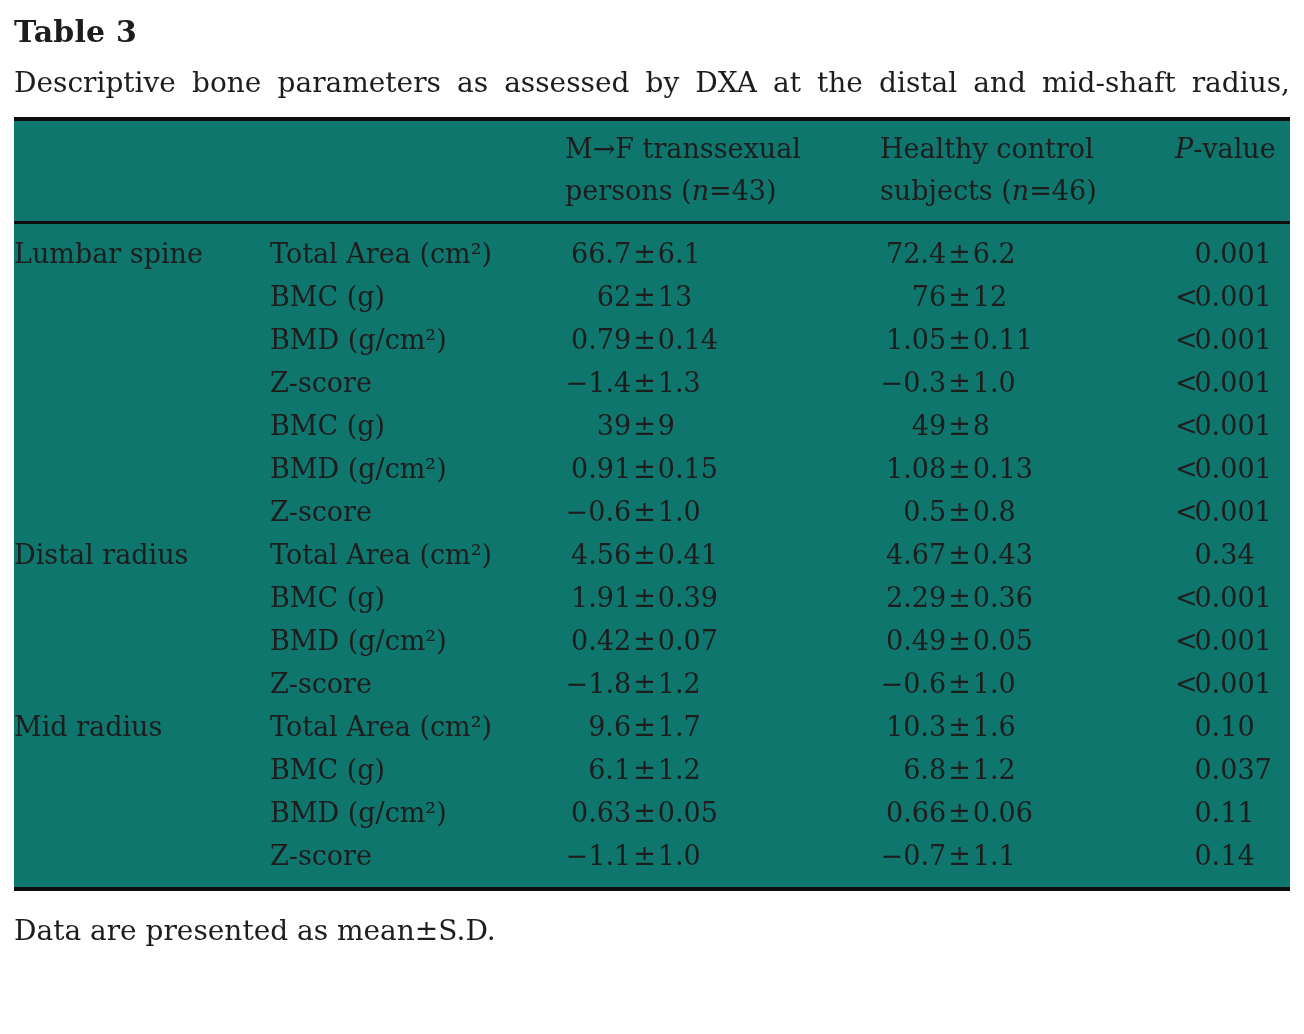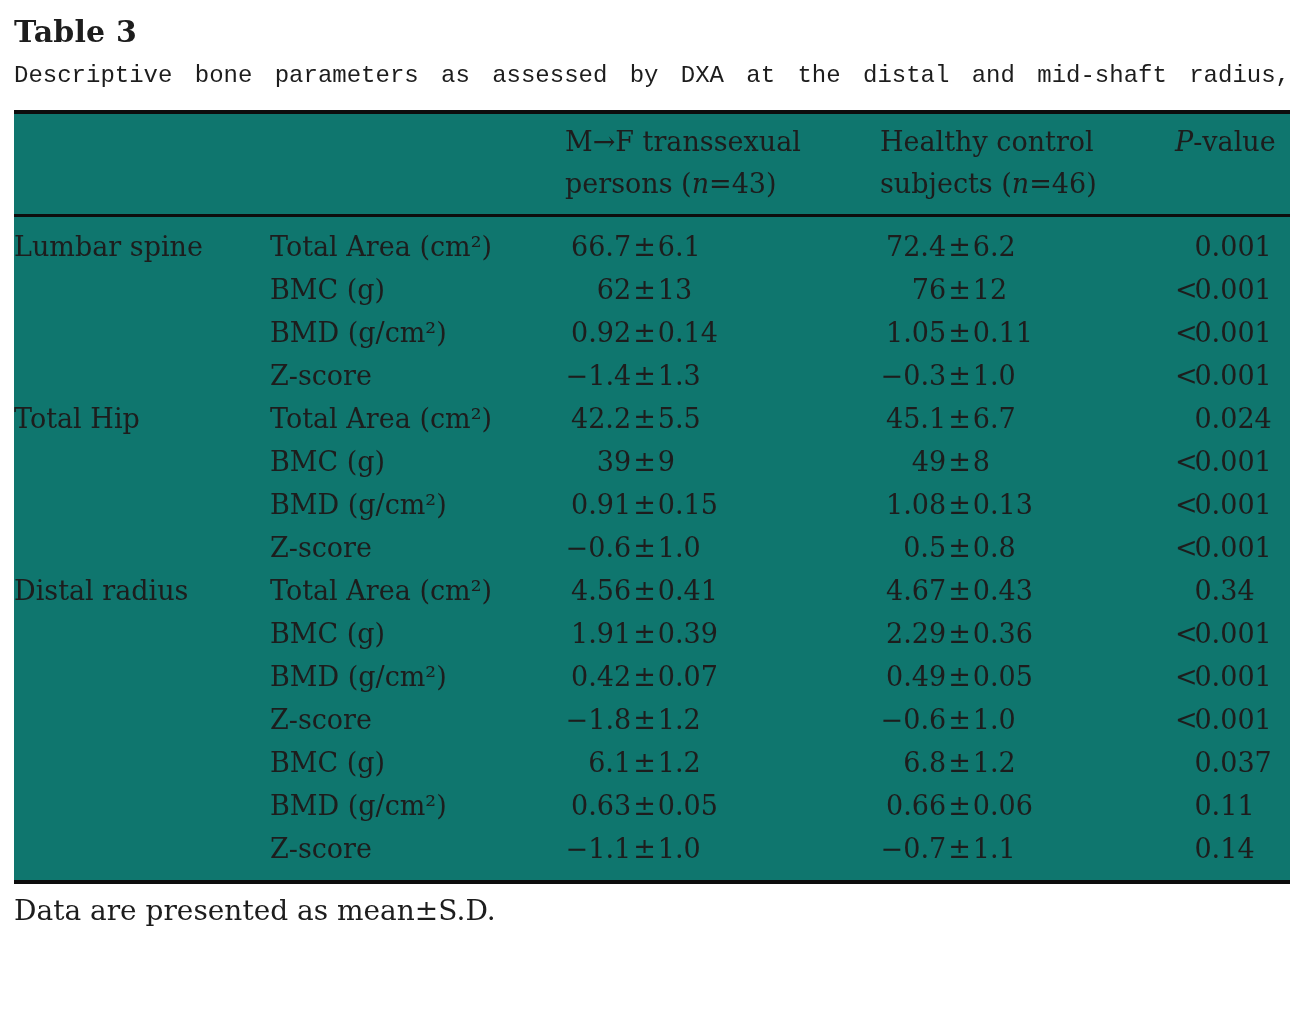--- a/index.html
+++ b/index.html
@@ -4,21 +4,21 @@
 <style>
   html,body { margin:0; padding:0; }
   body {
     width:1304px; height:1034px; overflow:hidden;
     background:#ffffff; color:#1d1d1d;
     font-family:"DejaVu Serif","Liberation Serif",serif;
   }
   .page { padding:12px 14px 0 14px; }
 
   .title { font-size:30px; font-weight:bold; line-height:40px; letter-spacing:0.2px; }
-  .caption { font-size:24px; line-height:44px; margin-top:2px;font-family:Liberation Mono, monospace; }
+  .caption { font-size:28px; line-height:44px; margin-top:9px; }
   .cap-line1 { text-align:justify; text-align-last:justify; }
   .cap-line2 { text-align:left; }
 
   table.datatable {
     width:1276px; margin-top:12px;
     border-collapse:collapse; table-layout:fixed;
     background:#e4e4e4;
     border-top:4px solid #0d0d0d;
     border-bottom:4px solid #0d0d0d;
     font-size:27px;
@@ -42,21 +42,21 @@
   tbody tr:last-child td  { padding-bottom:10px; }
 
   
   .pre  { display:inline-block; min-width:2.45em; text-align:right; }
   .pm   { padding:0 2px; }
   
   .pfx  { display:inline-block; width:0.72em; text-align:right; }
 
   i.var { font-style:italic; }
 
-  .footnote { font-size:28px; line-height:40px; margin-top:7px; }
+  .footnote { font-size:28px; line-height:40px; margin-top:20px; }
 </style>
 </head>
 <body style="color: rgb(29, 29, 29); background: rgb(255, 255, 255);">
 
 <div class="page">
 
   <div class="title">Table 3</div>
 
   <div class="caption">
     <div class="cap-line1">Descriptive bone parameters as assessed by DXA at the distal and mid-shaft radius,</div>
@@ -96,37 +96,30 @@
         <tr>
           <td class="c-region"></td>
           <td class="c-param">BMC (g)</td>
           <td class="c-mf"><span class="pre">62</span><span class="pm">±</span><span>13</span></td>
           <td class="c-hc"><span class="pre">76</span><span class="pm">±</span><span>12</span></td>
           <td class="c-p"><span class="pfx">&lt;</span><span>0.001</span></td>
         </tr>
         <tr>
           <td class="c-region"></td>
           <td class="c-param">BMD (g/cm²)</td>
-          <td class="c-mf"><span class="pre">0.92</span><span class="pm">±</span><span>0.14</span></td>
+          <td class="c-mf"><span class="pre">0.79</span><span class="pm">±</span><span>0.14</span></td>
           <td class="c-hc"><span class="pre">1.05</span><span class="pm">±</span><span>0.11</span></td>
           <td class="c-p"><span class="pfx">&lt;</span><span>0.001</span></td>
         </tr>
         <tr>
           <td class="c-region"></td>
           <td class="c-param">Z-score</td>
           <td class="c-mf"><span class="pre">−1.4</span><span class="pm">±</span><span>1.3</span></td>
           <td class="c-hc"><span class="pre">−0.3</span><span class="pm">±</span><span>1.0</span></td>
           <td class="c-p"><span class="pfx">&lt;</span><span>0.001</span></td>
-        </tr>
-        <tr>
-          <td class="c-region">Total Hip</td>
-          <td class="c-param">Total Area (cm²)</td>
-          <td class="c-mf"><span class="pre">42.2</span><span class="pm">±</span><span>5.5</span></td>
-          <td class="c-hc"><span class="pre">45.1</span><span class="pm">±</span><span>6.7</span></td>
-          <td class="c-p"><span class="pfx"></span><span>0.024</span></td>
         </tr>
         <tr>
           <td class="c-region"></td>
           <td class="c-param">BMC (g)</td>
           <td class="c-mf"><span class="pre">39</span><span class="pm">±</span><span>9</span></td>
           <td class="c-hc"><span class="pre">49</span><span class="pm">±</span><span>8</span></td>
           <td class="c-p"><span class="pfx">&lt;</span><span>0.001</span></td>
         </tr>
         <tr>
           <td class="c-region"></td>
@@ -164,20 +157,27 @@
           <td class="c-p"><span class="pfx">&lt;</span><span>0.001</span></td>
         </tr>
         <tr>
           <td class="c-region"></td>
           <td class="c-param">Z-score</td>
           <td class="c-mf"><span class="pre">−1.8</span><span class="pm">±</span><span>1.2</span></td>
           <td class="c-hc"><span class="pre">−0.6</span><span class="pm">±</span><span>1.0</span></td>
           <td class="c-p"><span class="pfx">&lt;</span><span>0.001</span></td>
         </tr>
         <tr>
+          <td class="c-region">Mid radius</td>
+          <td class="c-param">Total Area (cm²)</td>
+          <td class="c-mf"><span class="pre">9.6</span><span class="pm">±</span><span>1.7</span></td>
+          <td class="c-hc"><span class="pre">10.3</span><span class="pm">±</span><span>1.6</span></td>
+          <td class="c-p"><span class="pfx"></span><span>0.10</span></td>
+        </tr>
+        <tr>
           <td class="c-region"></td>
           <td class="c-param">BMC (g)</td>
           <td class="c-mf"><span class="pre">6.1</span><span class="pm">±</span><span>1.2</span></td>
           <td class="c-hc"><span class="pre">6.8</span><span class="pm">±</span><span>1.2</span></td>
           <td class="c-p"><span class="pfx"></span><span>0.037</span></td>
         </tr>
         <tr>
           <td class="c-region"></td>
           <td class="c-param">BMD (g/cm²)</td>
           <td class="c-mf"><span class="pre">0.63</span><span class="pm">±</span><span>0.05</span></td>

